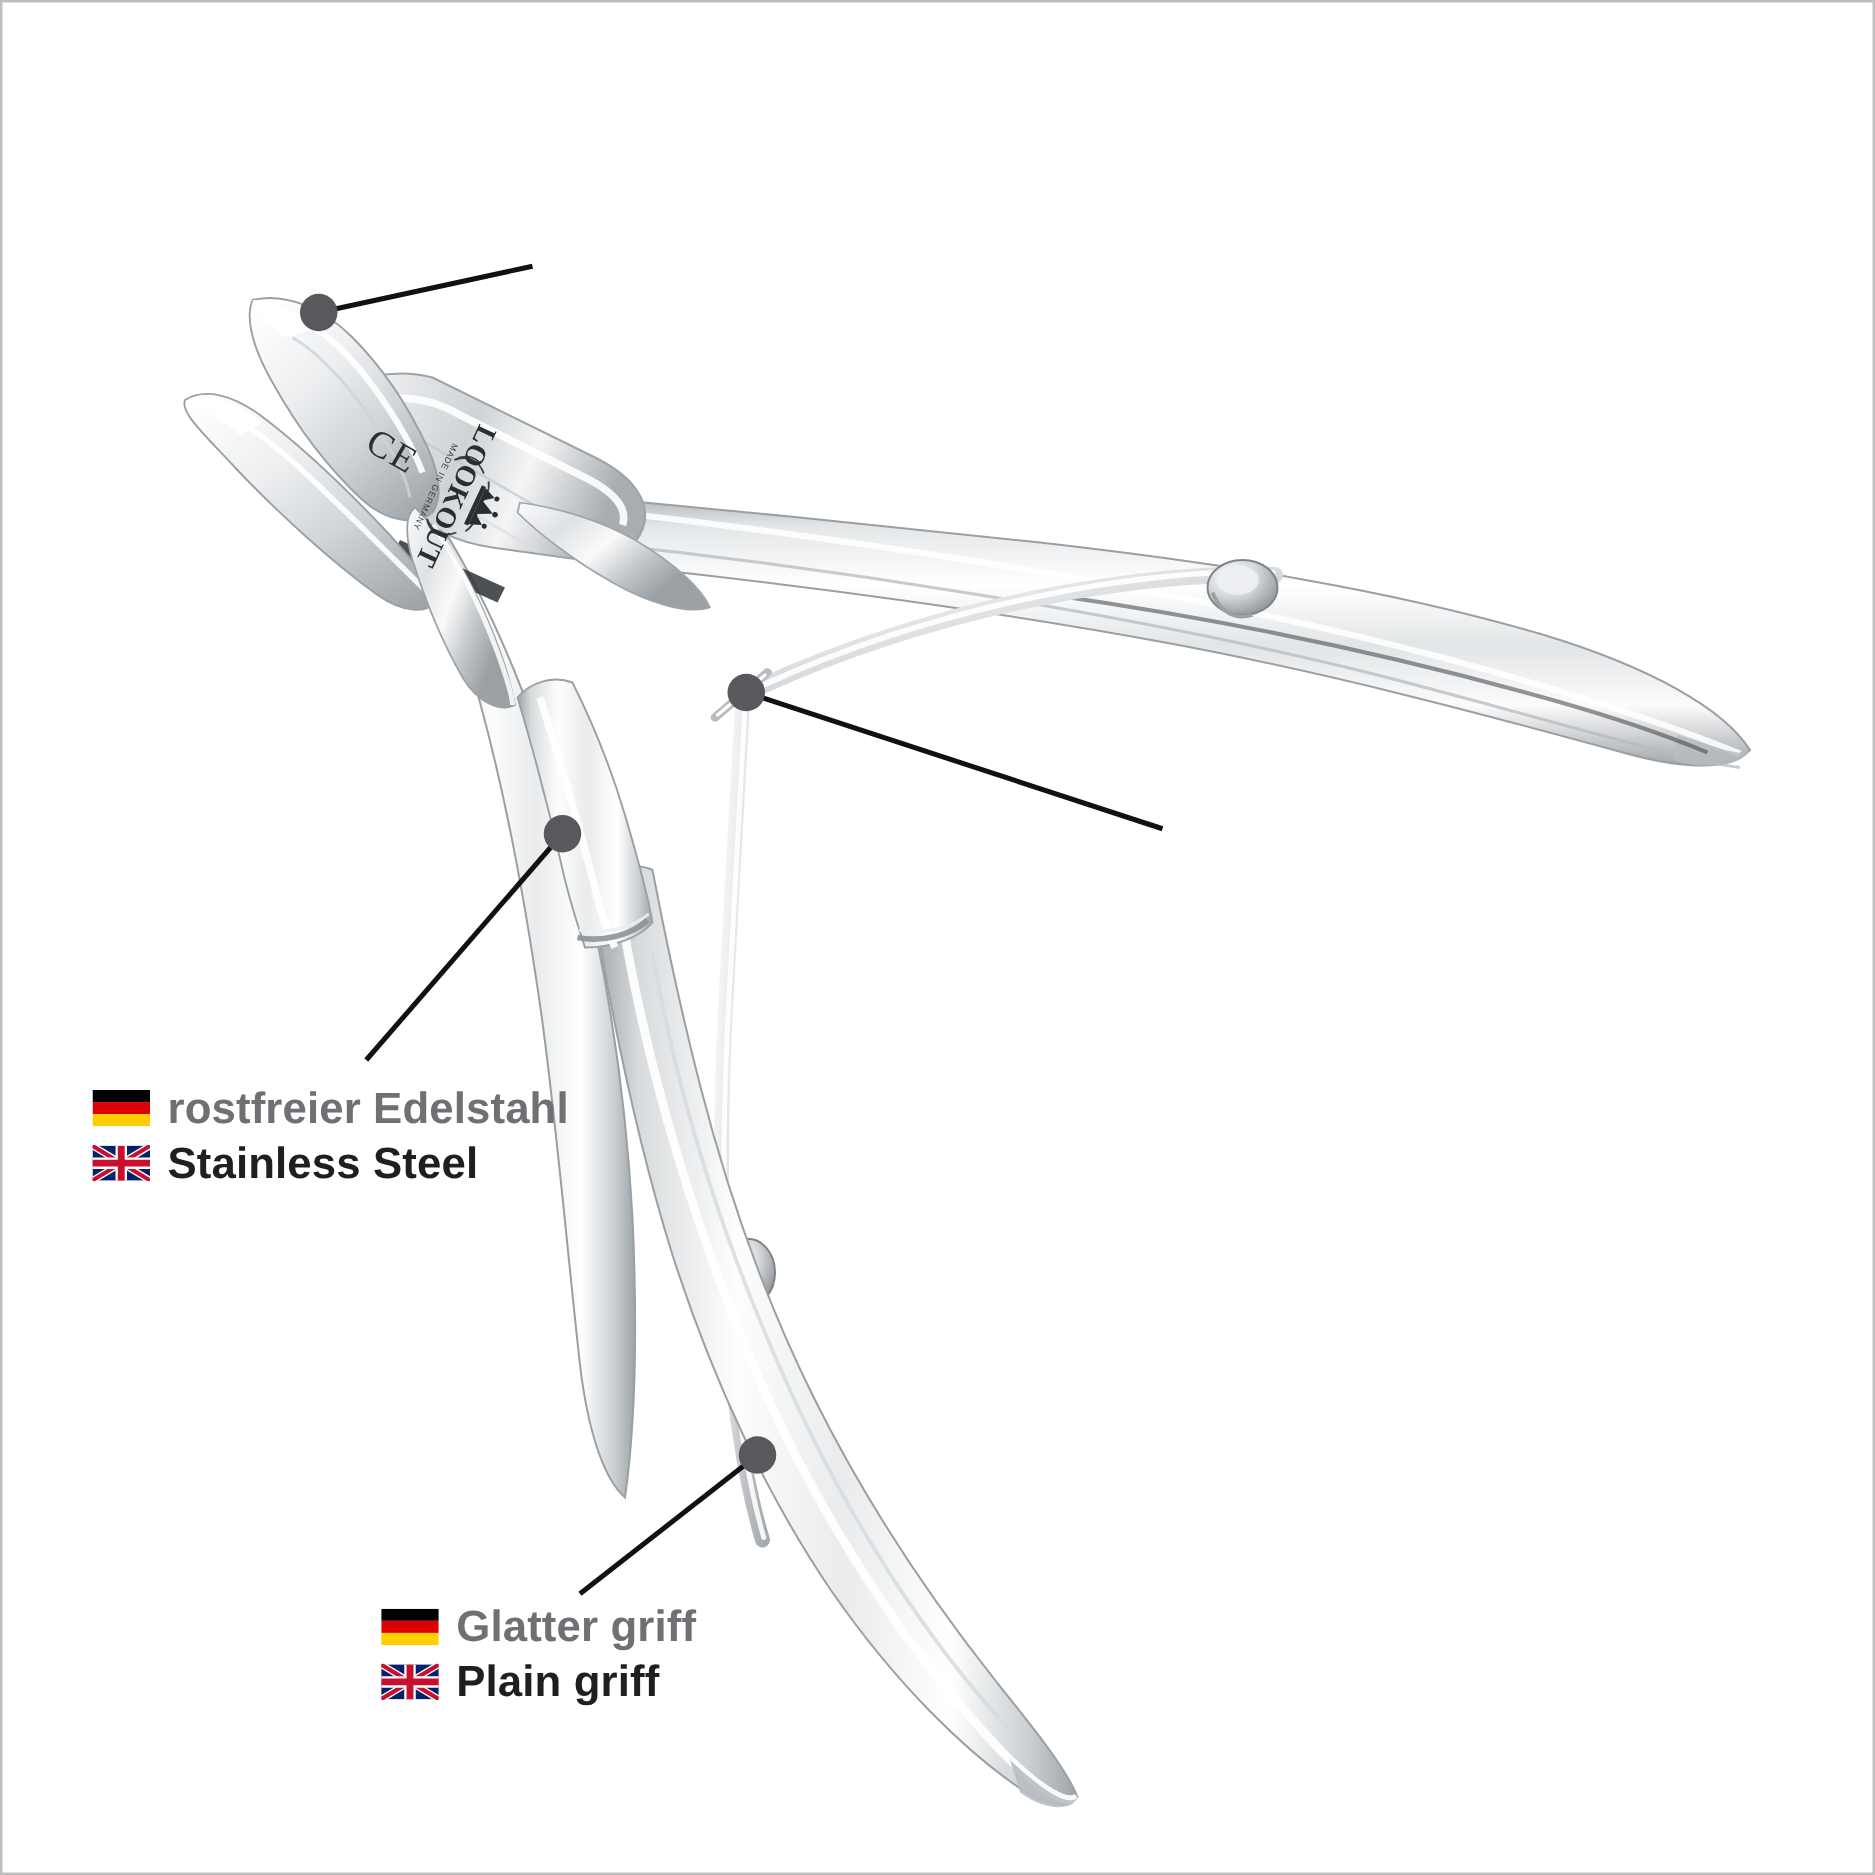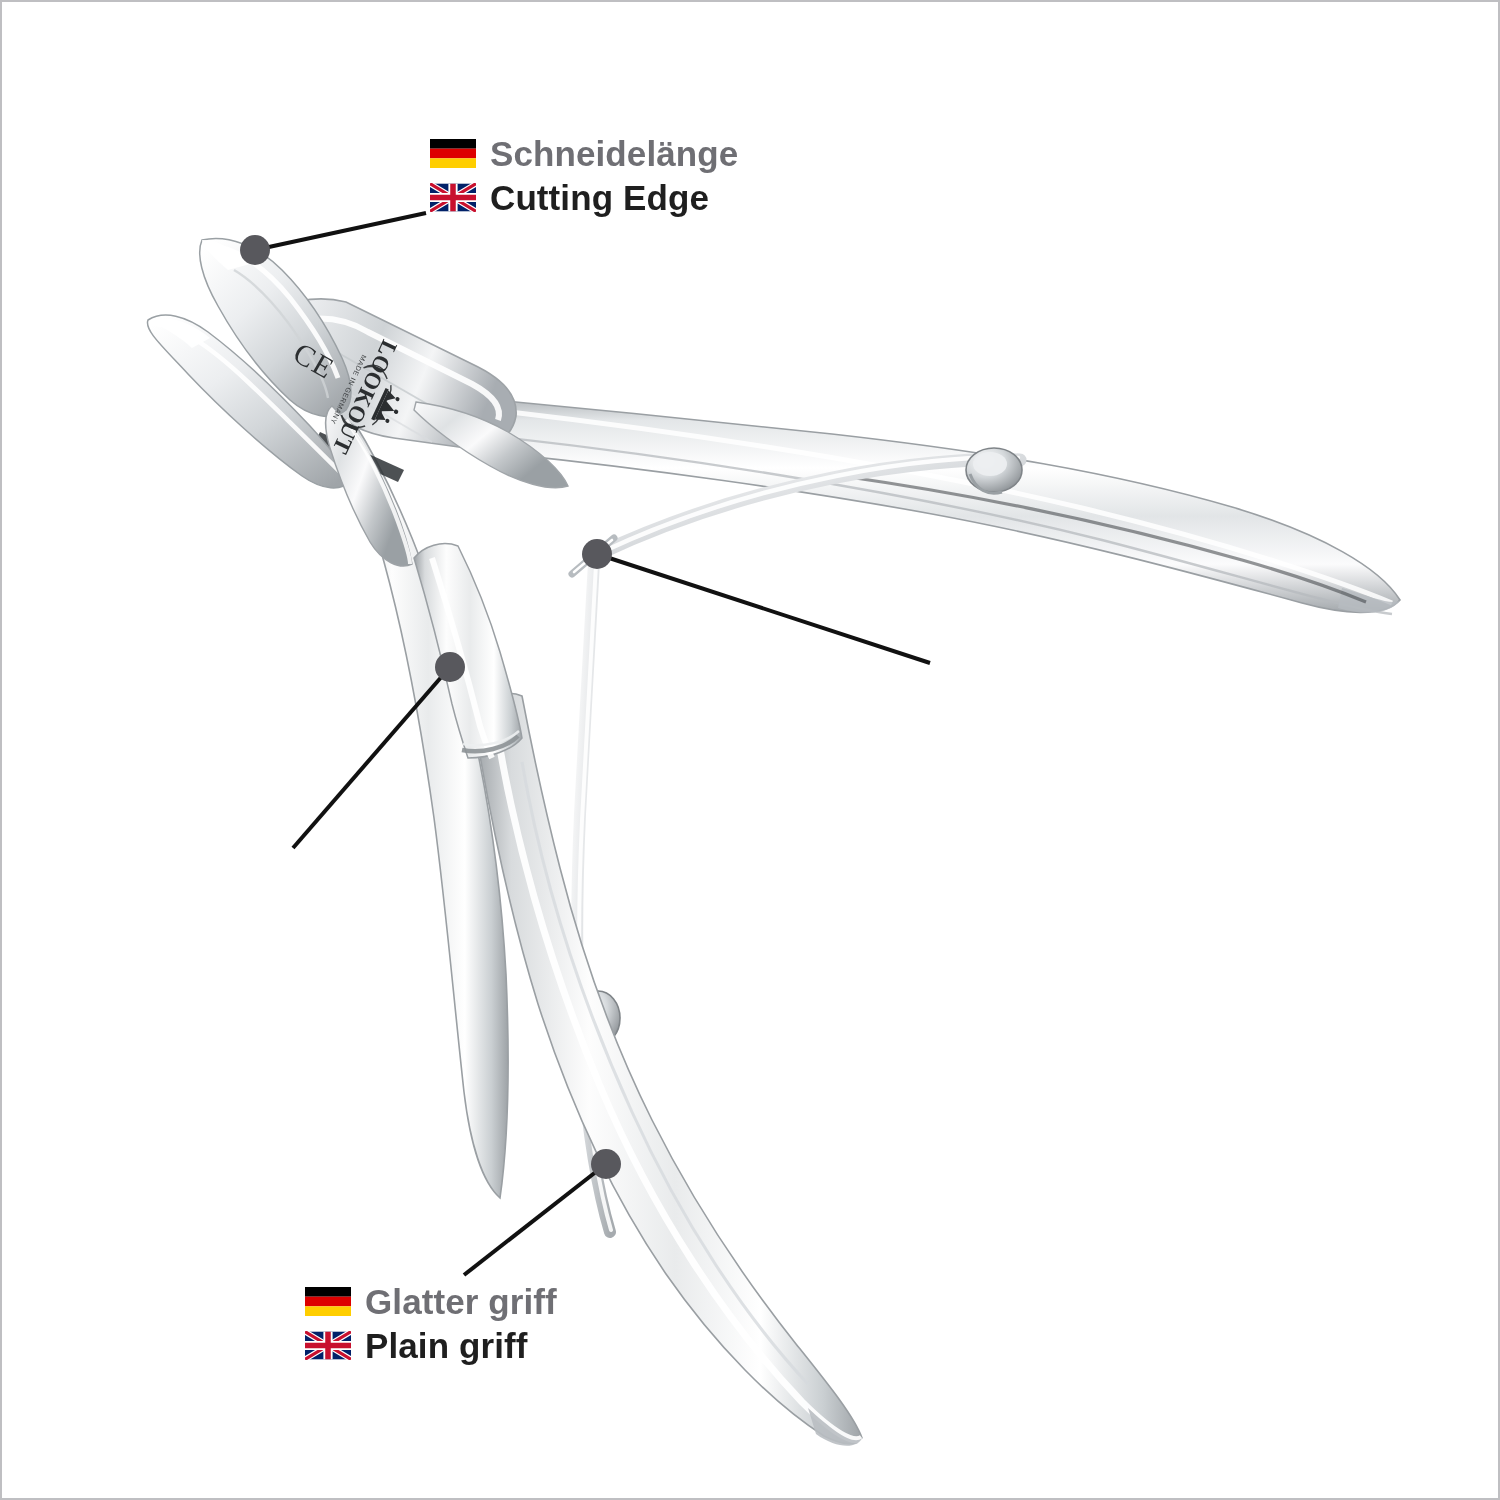--- a/index.html
+++ b/index.html
@@ -328,45 +328,43 @@
     <g>
       <line x1="448" y1="665" x2="291" y2="846" stroke="#111111" stroke-width="4"></line>
       <circle cx="448" cy="665" r="15" fill="#58585d"></circle>
     </g>
     <g>
       <line x1="604" y1="1162" x2="462" y2="1273" stroke="#111111" stroke-width="4"></line>
       <circle cx="604" cy="1162" r="15" fill="#58585d"></circle>
     </g>
   </svg>
 
-  <div class="callout-label" id="label-cutting-edge">
+
+  <div class="callout-label" id="label-double-spring">
+  </div>
+
+  <div class="callout-label" id="label-stainless-steel">
     <div class="label-row label-de">
       <svg class="flag" viewBox="0 0 46 29">
         <rect x="0" y="0" width="46" height="9.67" fill="#000000"></rect>
         <rect x="0" y="9.67" width="46" height="9.67" fill="#DD0000"></rect>
         <rect x="0" y="19.33" width="46" height="9.67" fill="#FFCE00"></rect>
       </svg>
-      <span class="label-text">Schneidelänge</span>
+      <span class="label-text">rostfreier Edelstahl</span>
     </div>
     <div class="label-row label-en">
       <svg class="flag" viewBox="0 0 60 36">
         <rect width="60" height="36" fill="#012169"></rect>
         <path d="M0,0 L60,36 M60,0 L0,36" stroke="#FFFFFF" stroke-width="7.2"></path>
         <path d="M0,0 L60,36 M60,0 L0,36" stroke="#C8102E" stroke-width="4.3"></path>
         <path d="M30,0 V36 M0,18 H60" stroke="#FFFFFF" stroke-width="12"></path>
         <path d="M30,0 V36 M0,18 H60" stroke="#C8102E" stroke-width="7.2"></path>
       </svg>
-      <span class="label-text">Cutting Edge</span>
+      <span class="label-text">Stainless Steel</span>
     </div>
-  </div>
-
-  <div class="callout-label" id="label-double-spring">
-  </div>
-
-  <div class="callout-label" id="label-stainless-steel">
   </div>
 
   <div class="callout-label" id="label-plain-handle">
     <div class="label-row label-de">
       <svg class="flag" viewBox="0 0 46 29">
         <rect x="0" y="0" width="46" height="9.67" fill="#000000"></rect>
         <rect x="0" y="9.67" width="46" height="9.67" fill="#DD0000"></rect>
         <rect x="0" y="19.33" width="46" height="9.67" fill="#FFCE00"></rect>
       </svg>
       <span class="label-text">Glatter griff</span>

